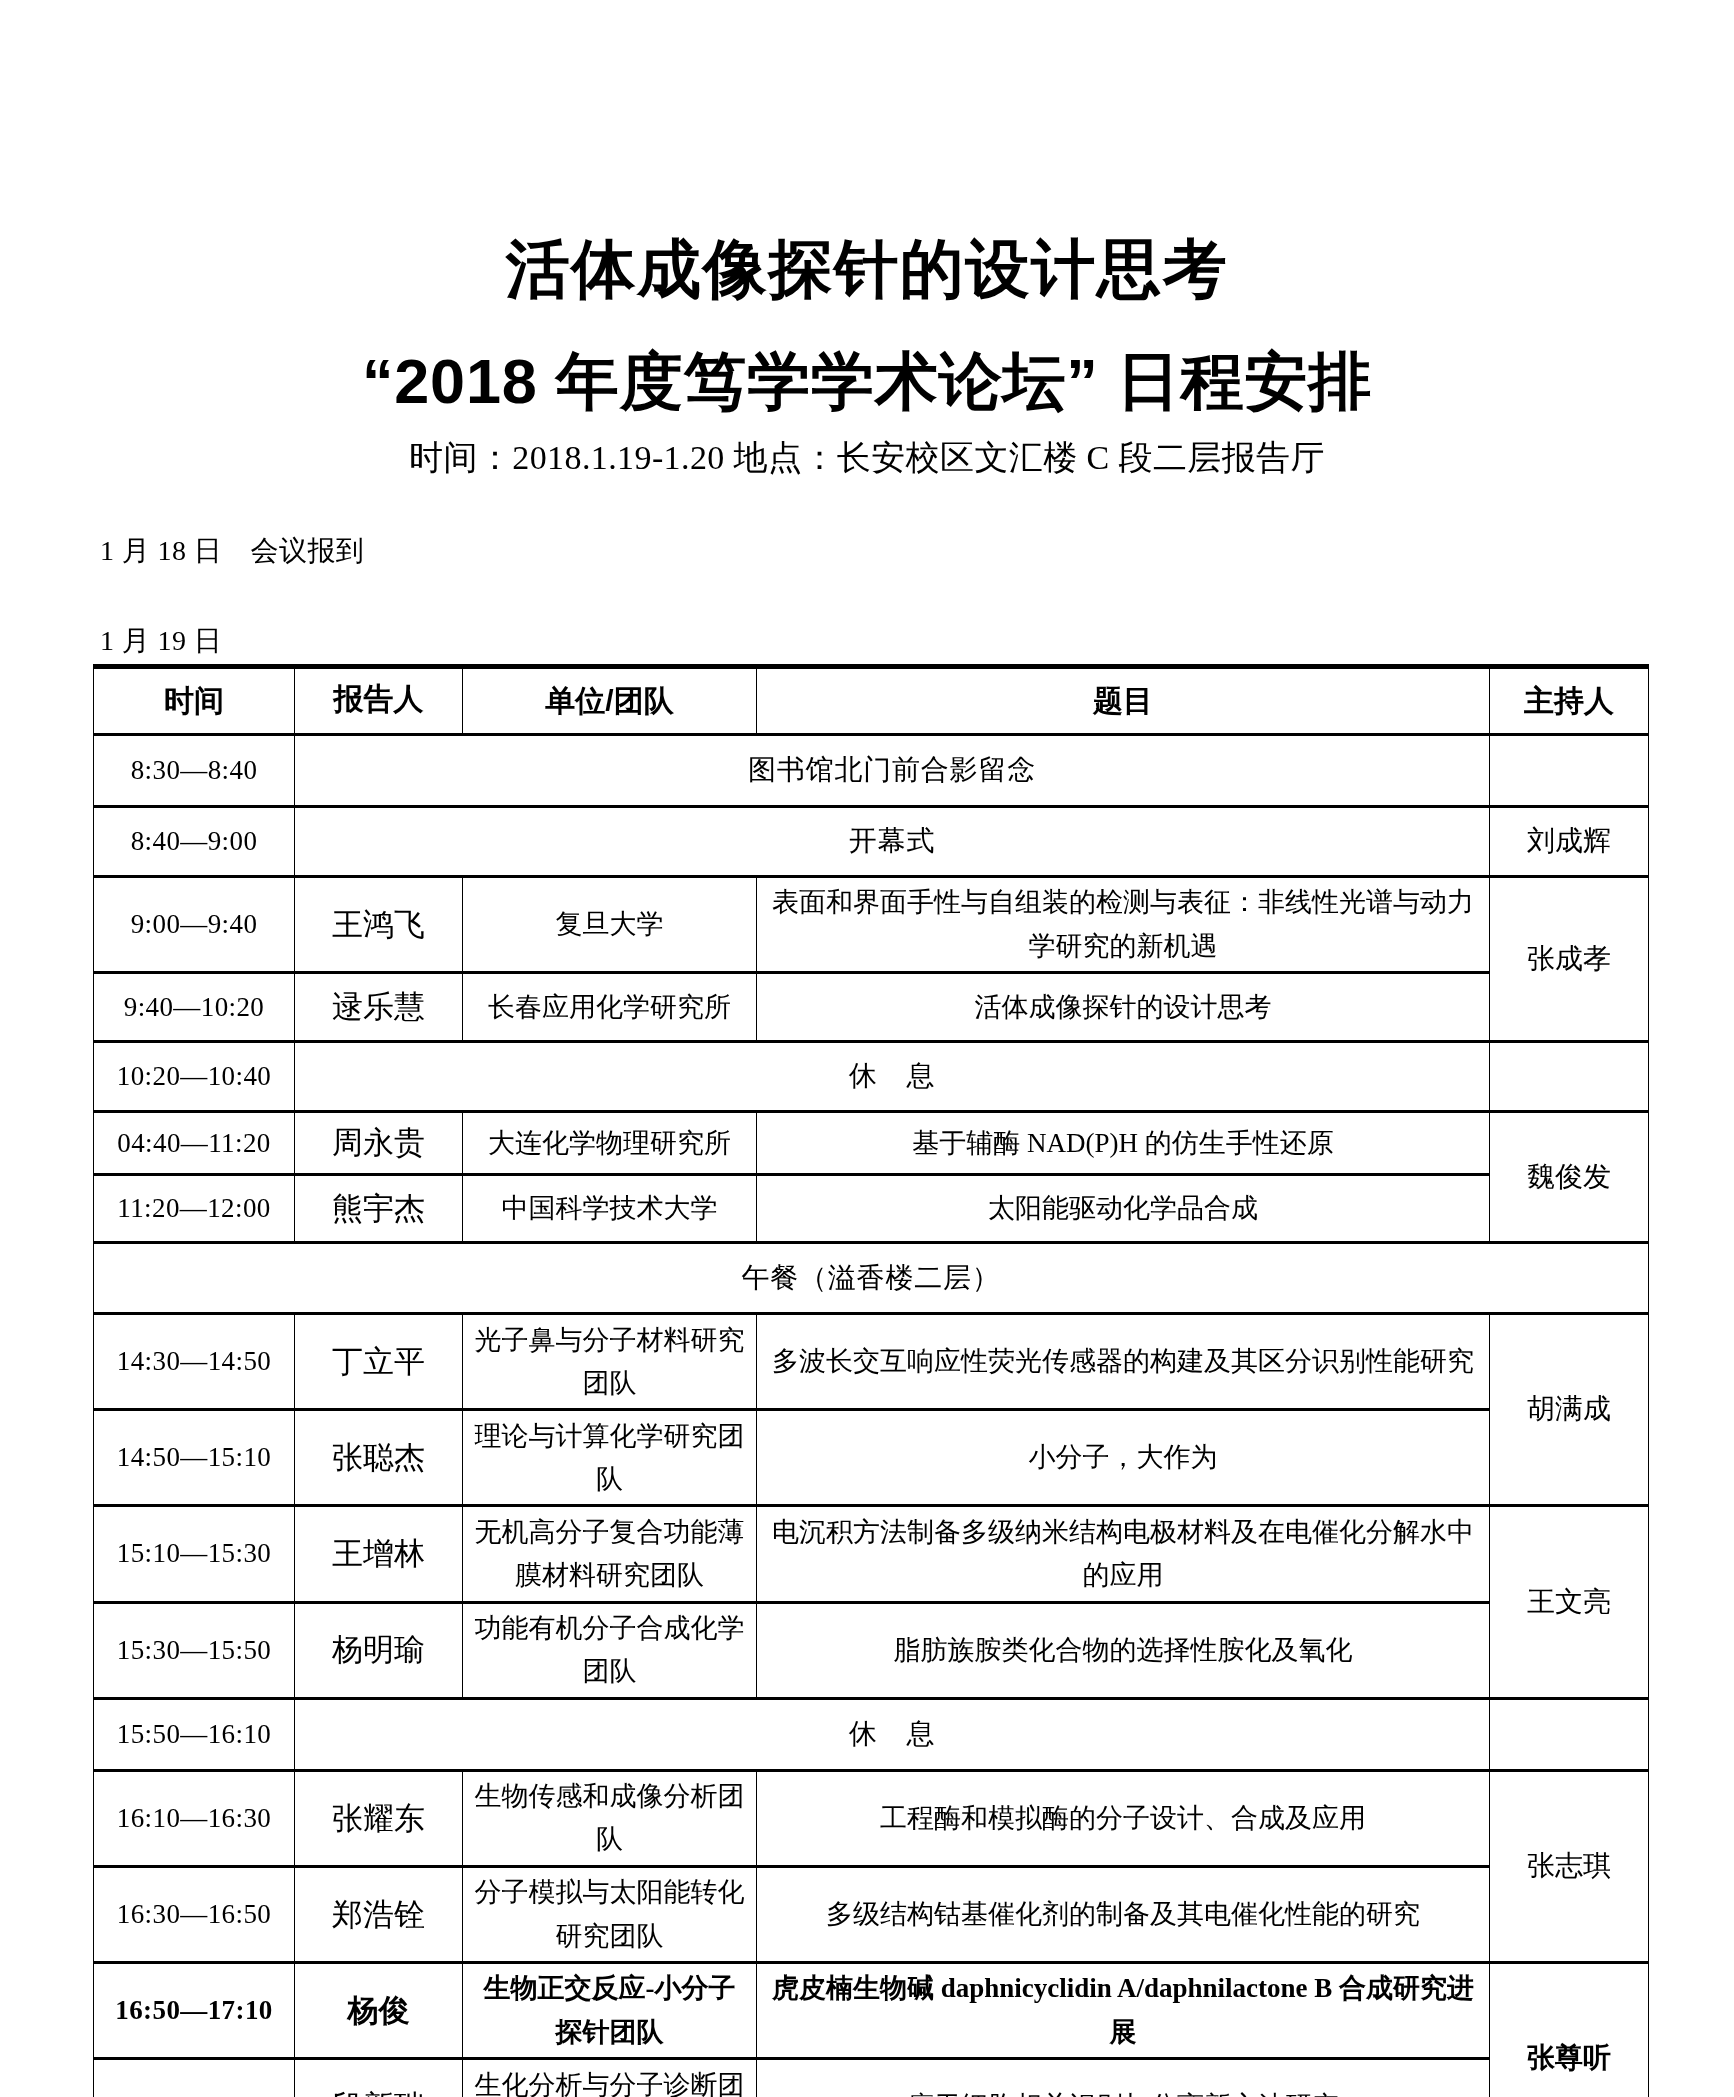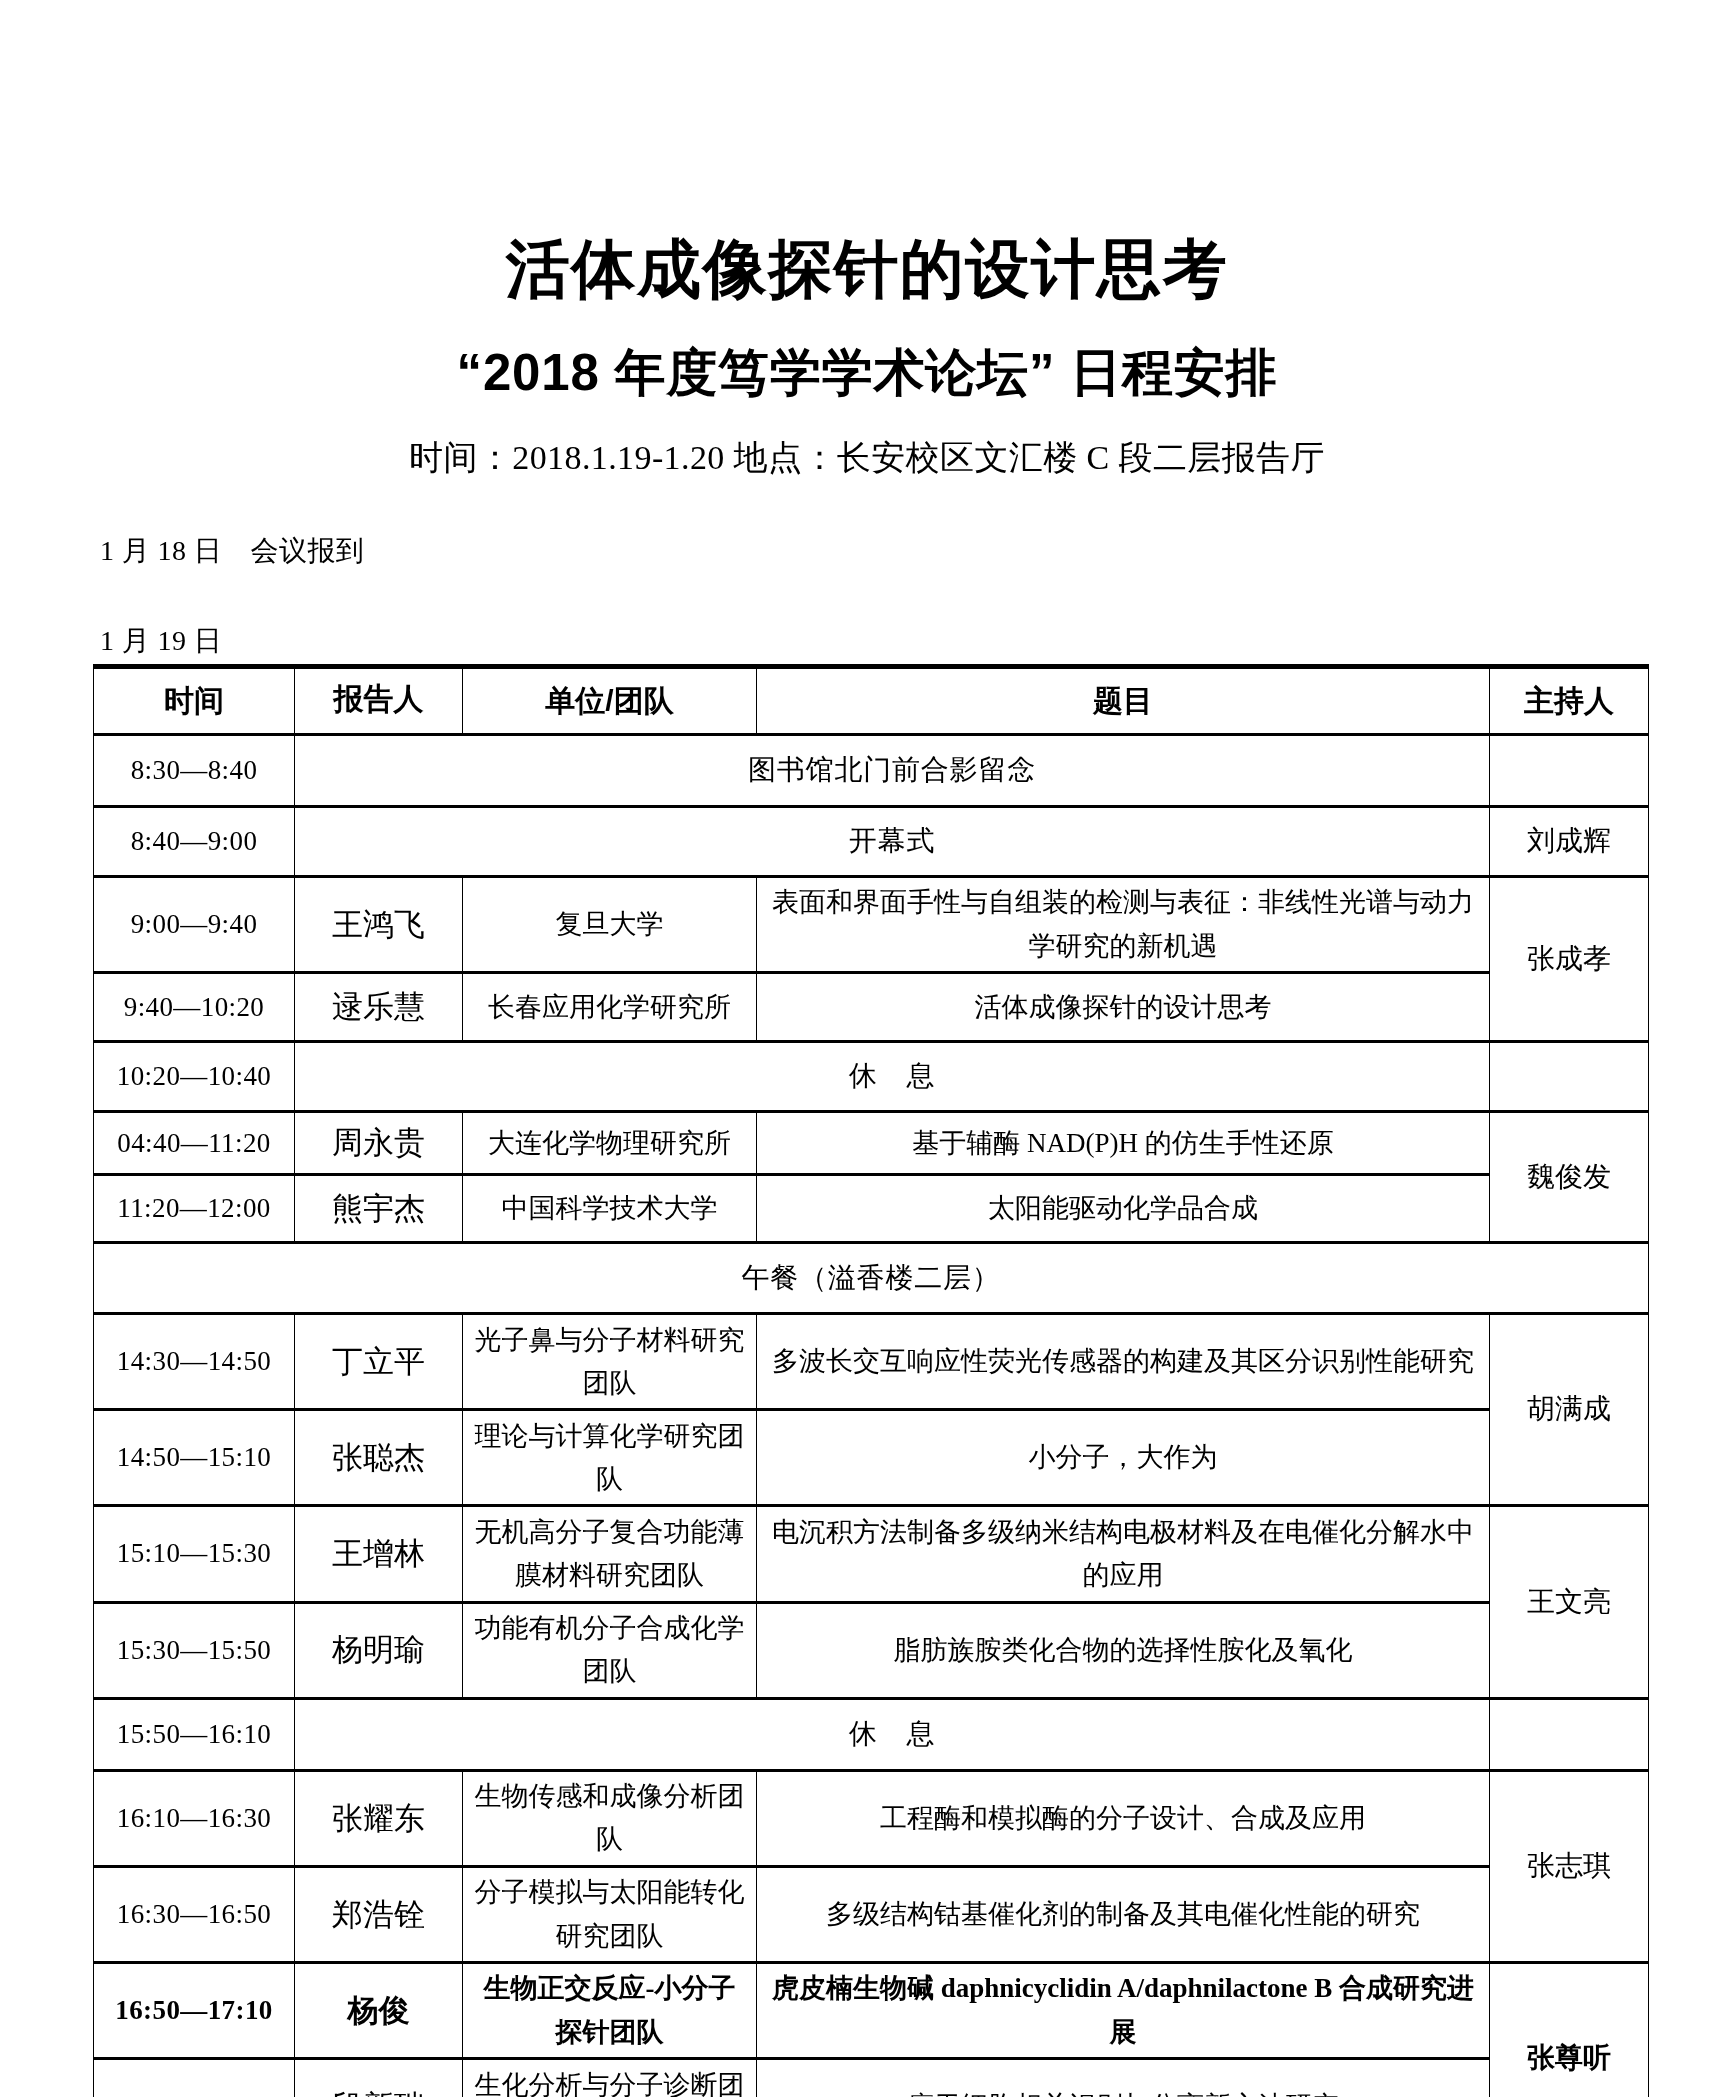--- a/index.html
+++ b/index.html
@@ -14,21 +14,21 @@
     position: absolute; top: 226px; left: 0; width: 100%;
     text-align: center;
     font-family: "Liberation Sans", "DejaVu Sans", sans-serif;
     font-weight: bold; font-size: 64px; letter-spacing: 1.7px;
     white-space: nowrap;
   }
   .title2 {
     position: absolute; top: 339px; left: 0; width: 100%;
     text-align: center;
     font-family: "Liberation Sans", "DejaVu Sans", sans-serif;
-    font-weight: bold; font-size: 51px; letter-spacing: 0.8px;
+    font-weight: bold; font-size: 63px; letter-spacing: 0.8px;
     white-space: nowrap;
   }
   .info {
     position: absolute; top: 435px; left: 0; width: 100%;
     text-align: center;
     font-family: Liberation Serif, serif;
     font-weight: 500; font-size: 34px; letter-spacing: 0.4px;
     white-space: nowrap;
   }
   .note {

